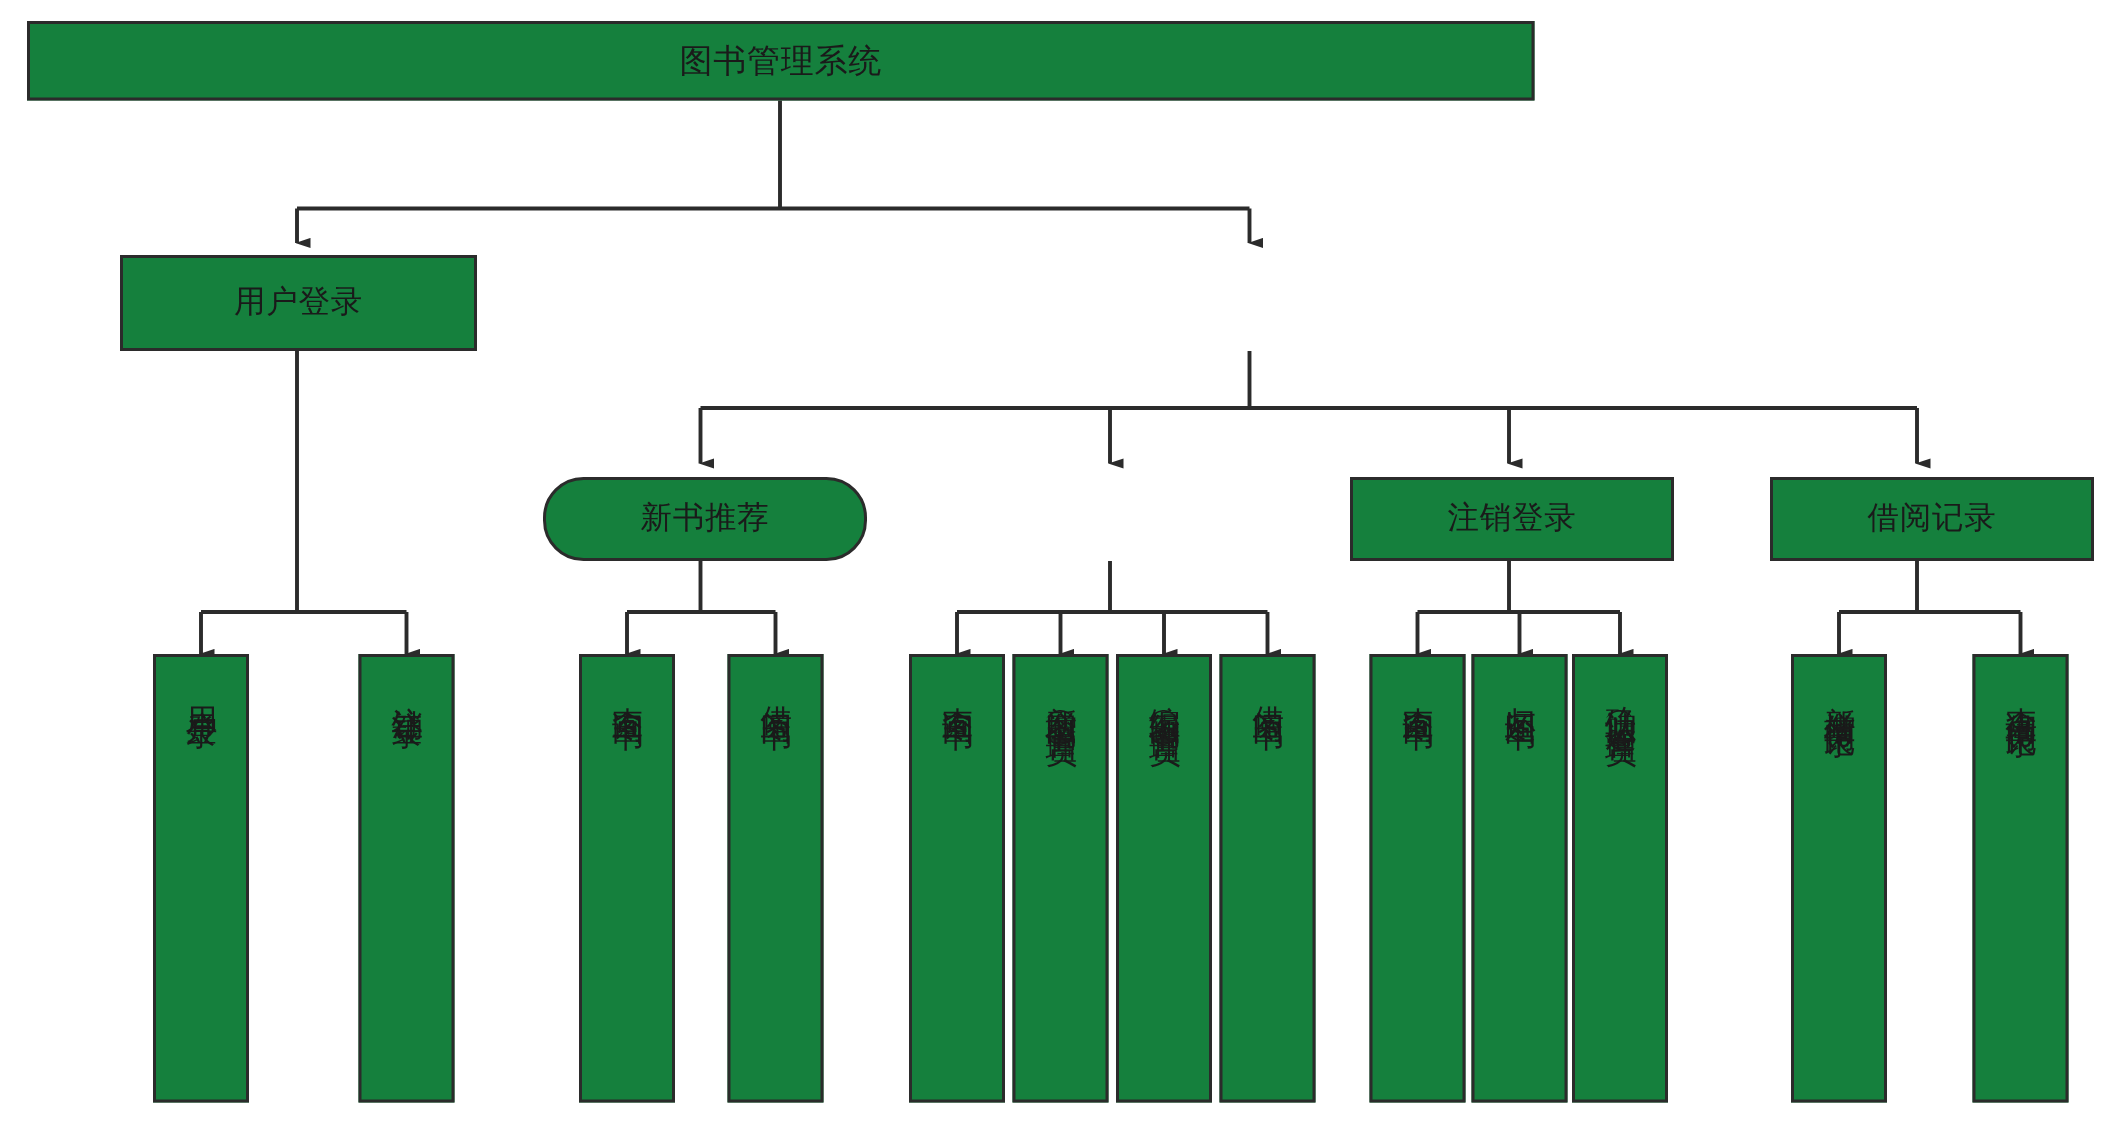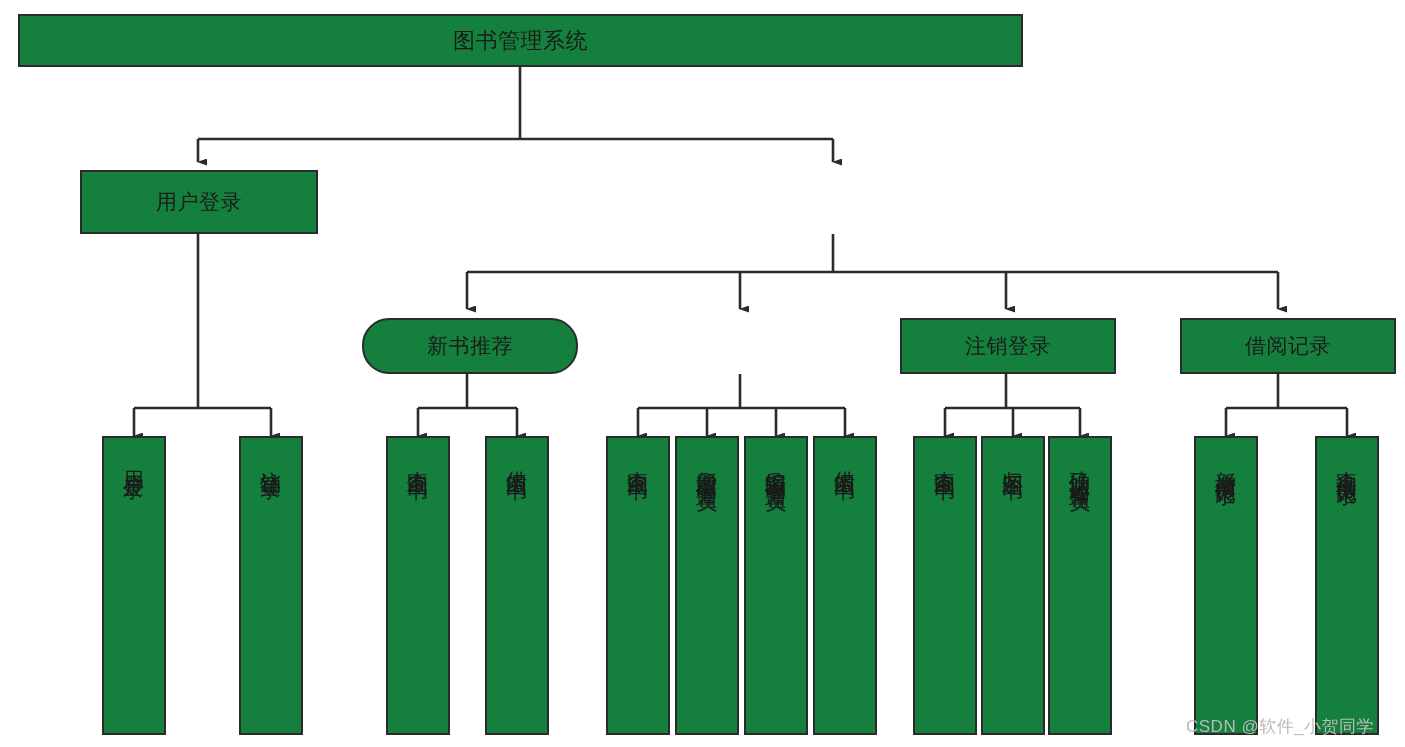--- a/index.html
+++ b/index.html
@@ -206,15 +206,14 @@
   </div>
 
   <div class="node vertical" style="left:1194px; top:436px; width:64px; height:299px;">
     <span class="node-label">新增借阅记录</span>
   </div>
 
   <div class="node vertical" style="left:1315px; top:436px; width:64px; height:299px;">
     <span class="node-label">查询借阅记录</span>
   </div>
 
-  <div class="watermark">CSDN @软件_小贺同学</div>
 
 </div>
 
 </body></html>

